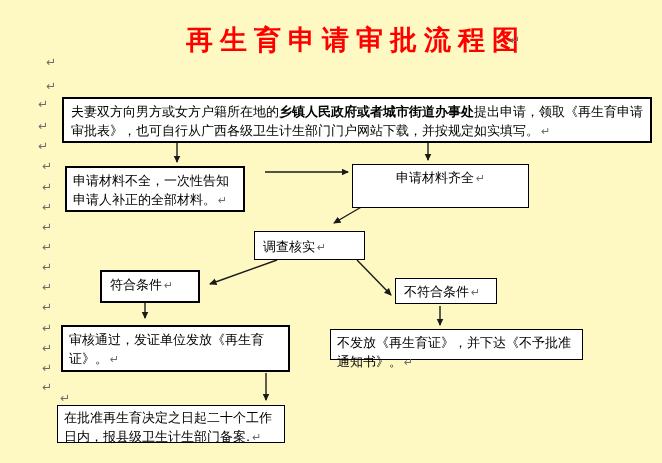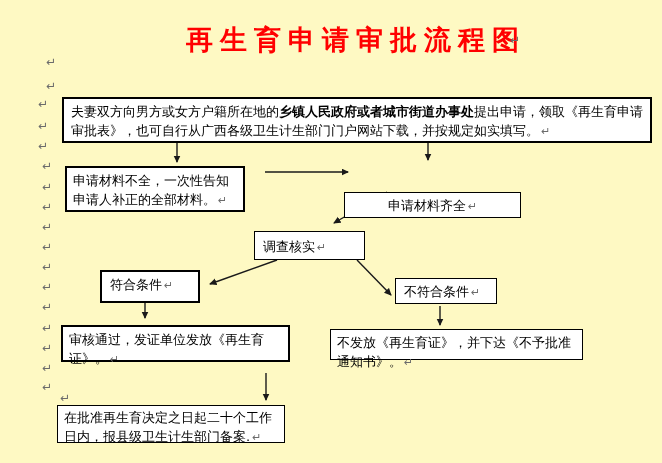--- a/index.html
+++ b/index.html
@@ -52,37 +52,37 @@
   </svg>
 
   <div class="fbox" style="left:62px;top:97px;width:590px;height:46px;padding:3px 7px;font-family:Liberation Serif, serif;">
     <span>夫妻双方向男方或女方户籍所在地的</span><span class="b">乡镇人民政府或者城市街道办事处</span><span>提出申请，领取《再生育申请审批表》，也可自行从广西各级卫生计生部门门户网站下载，并按规定如实填写。</span><span class="mark-inline">↵</span>
   </div>
 
   <div class="fbox" style="left:65px;top:166px;width:180px;height:46px;">
     <span>申请材料不全，一次性告知申请人补正的全部材料。</span><span class="mark-inline">↵</span>
   </div>
 
-  <div class="fbox thin center" style="left:344px;top:164px;width:177px;height:26px;line-height:20px;margin-top:28px;">
+  <div class="fbox thin center" style="left:352px;top:164px;width:177px;height:44px;line-height:20px;">
     <span>申请材料齐全</span><span class="mark-inline">↵</span>
   </div>
 
   <div class="fbox thin" style="left:254px;top:231px;width:111px;height:29px;line-height:23px;padding-left:8px;">
     <span>调查核实</span><span class="mark-inline">↵</span>
   </div>
 
   <div class="fbox" style="left:100px;top:270px;width:100px;height:33px;line-height:19px;padding-left:8px;">
     <span>符合条件</span><span class="mark-inline">↵</span>
   </div>
 
   <div class="fbox thin" style="left:395px;top:278px;width:102px;height:26px;line-height:20px;padding-left:8px;">
     <span>不符合条件</span><span class="mark-inline">↵</span>
   </div>
 
-  <div class="fbox" style="left:61px;top:325px;width:229px;height:37px;">
+  <div class="fbox" style="left:61px;top:325px;width:229px;height:47px;">
     <span>审核通过，发证单位发放《再生育证》。</span><span class="mark-inline">↵</span>
   </div>
 
   <div class="fbox thin" style="left:330px;top:329px;width:253px;height:31px;">
     <span>不发放《再生育证》，并下达《不予批准通知书》。</span><span class="mark-inline">↵</span>
   </div>
 
   <div class="fbox thin" style="left:57px;top:405px;width:228px;height:38px;padding:2px 6px;">
     <span>在批准再生育决定之日起二十个工作日内，报县级卫生计生部门备案.</span><span class="mark-inline">↵</span>
   </div>

